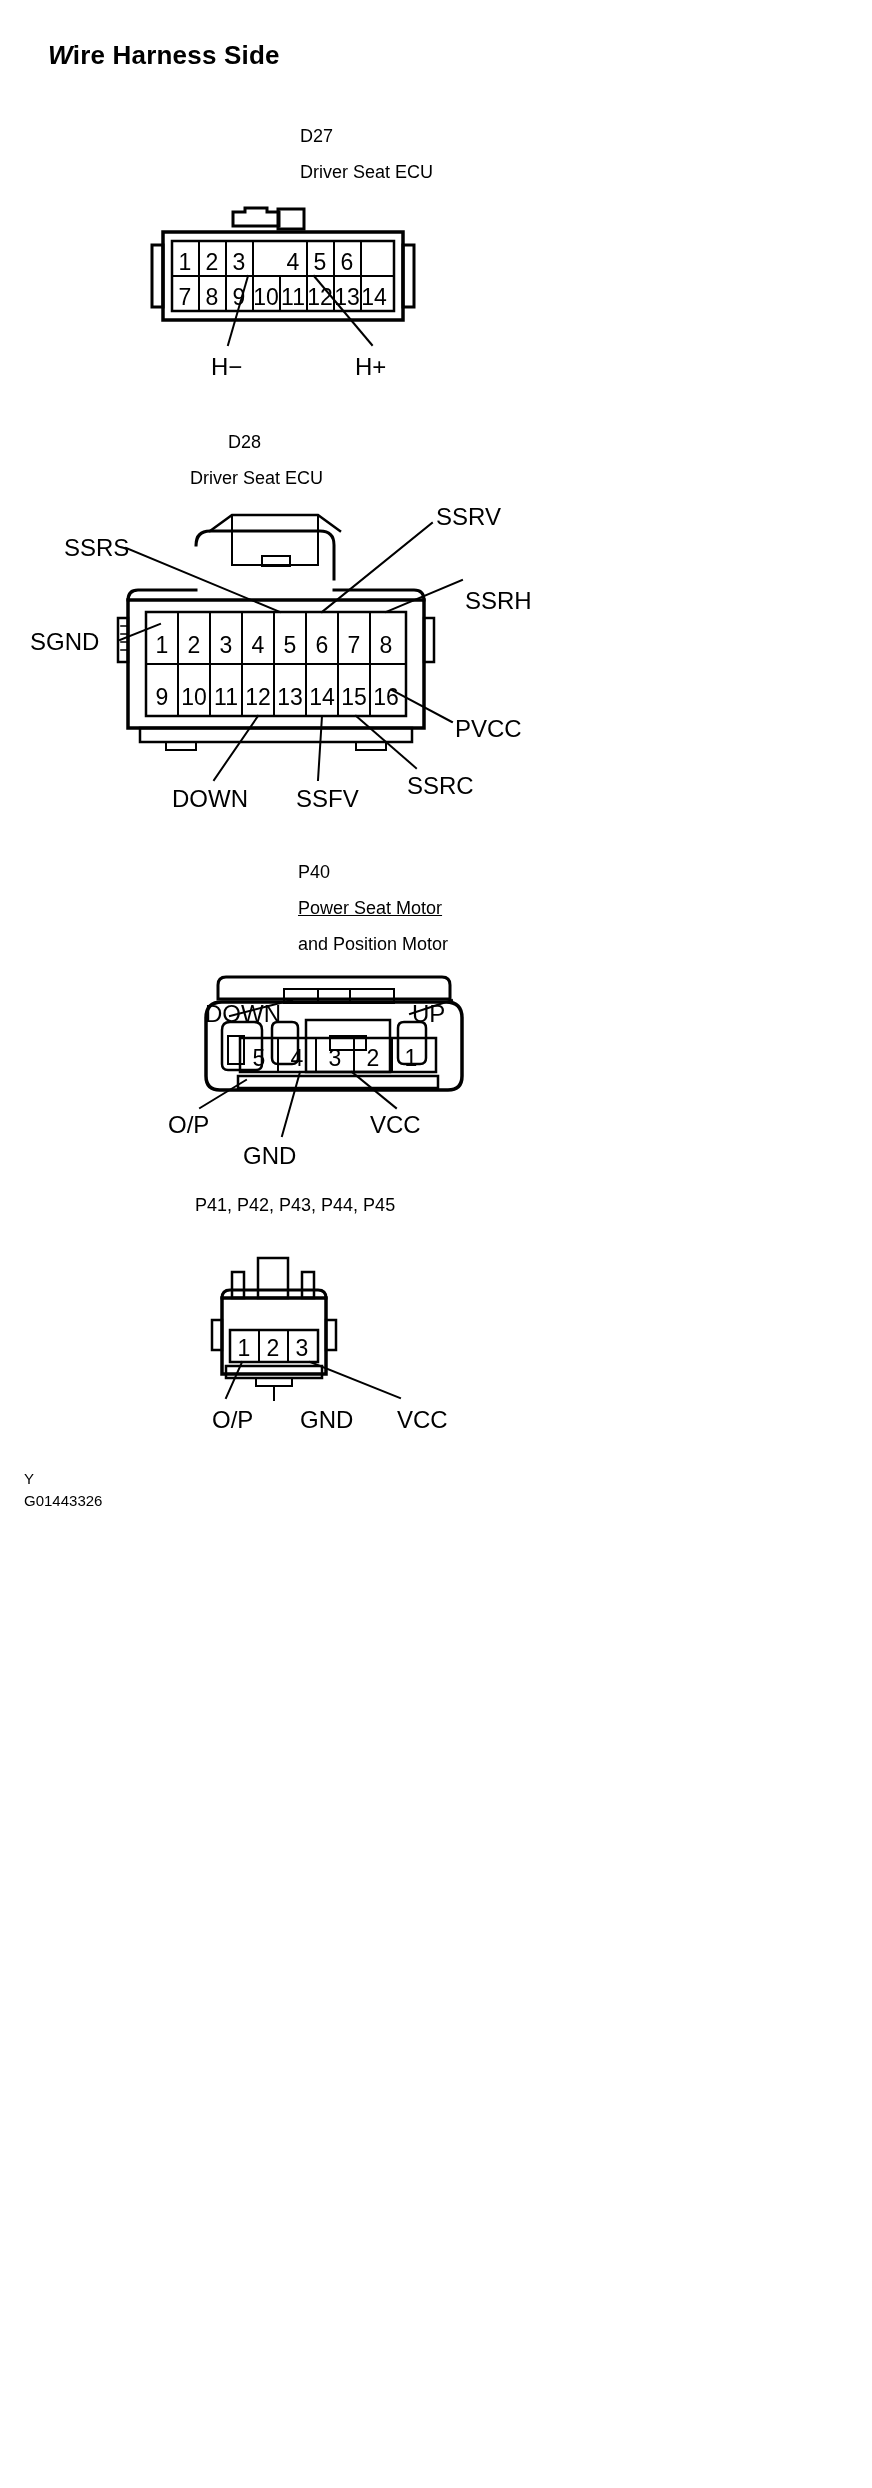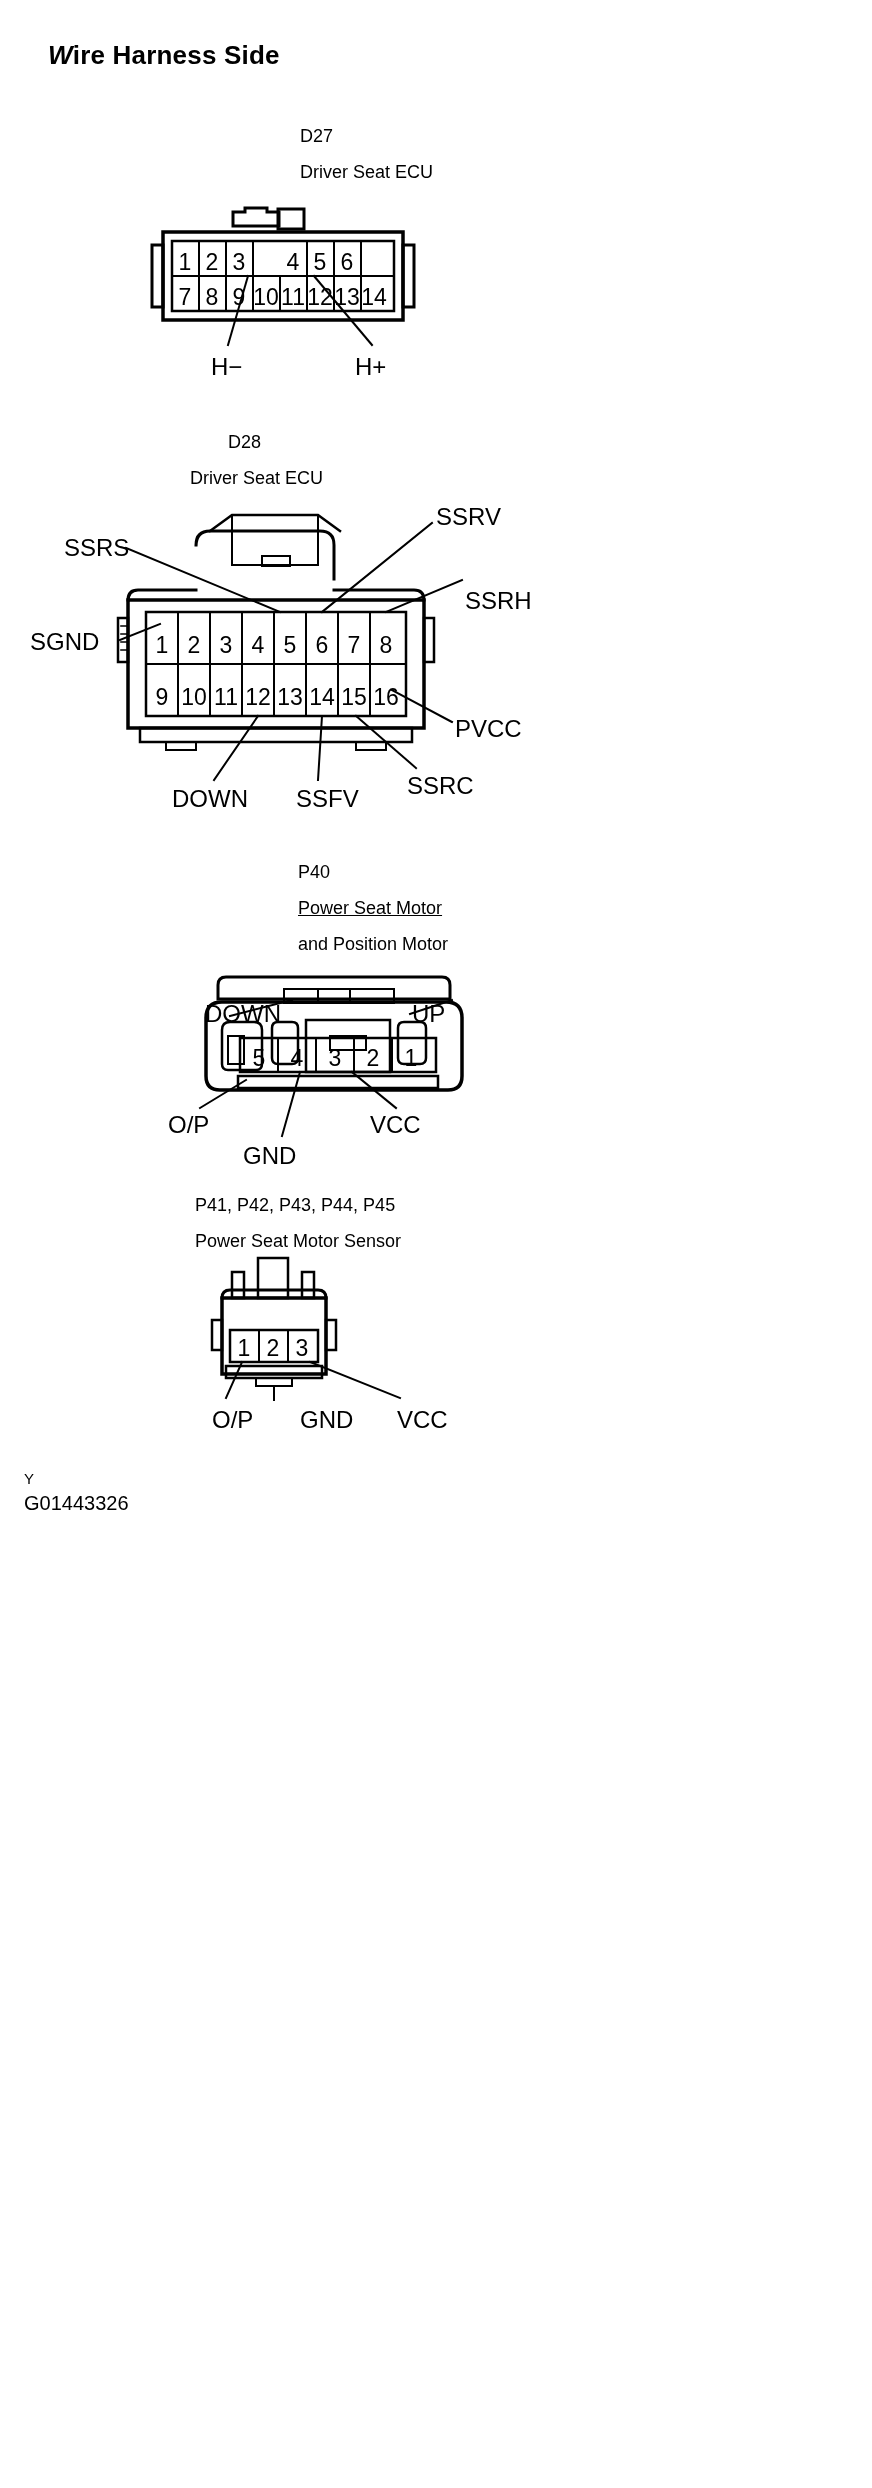--- a/index.html
+++ b/index.html
@@ -41,21 +41,21 @@
   }
   .lbl {
     font-size: 24px;
     white-space: nowrap;
   }
   .footer-y {
     font-size: 15px;
     white-space: nowrap;
   }
   .footer-code {
-    font-size: 20px;
+    font-size: 15px;
     white-space: nowrap;
   }
 
   svg { display: block; }
   .svgwrap { position: absolute; left: 0; top: 0; width: 872px; height: 2488px; pointer-events: none; }
 
   .pinnum {
     font-family: "Liberation Sans", sans-serif;
     font-size: 23px;
     fill: #000;
@@ -92,21 +92,20 @@
   <div class="abs hdr" style="left:298px; top:896px;text-decoration:underline;">Power Seat Motor</div>
   <div class="abs hdr" style="left:298px; top:932px;">and Position Motor</div>
 
   <div class="abs lbl" style="left:205px; top:1000px;">DOWN</div>
   <div class="abs lbl" style="left:412px; top:1000px;">UP</div>
   <div class="abs lbl" style="left:168px; top:1111px;">O/P</div>
   <div class="abs lbl" style="left:243px; top:1142px;">GND</div>
   <div class="abs lbl" style="left:370px; top:1111px;">VCC</div>
 
   <div class="abs hdr" style="left:195px; top:1193px;">P41, P42, P43, P44, P45</div>
-  <div class="abs hdr" style="left:195px; top:1229px;">Power Seat Motor Sensor</div>
 
   <div class="abs lbl" style="left:212px; top:1406px;">O/P</div>
   <div class="abs lbl" style="left:300px; top:1406px;">GND</div>
   <div class="abs lbl" style="left:397px; top:1406px;">VCC</div>
 
   <div class="abs footer-y" style="left:24px; top:1470px;">Y</div>
   <div class="abs footer-code" style="left:24px; top:1492px;">G01443326</div>
 
   <div class="svgwrap">
     <svg width="872" height="2488" viewBox="0 0 872 2488" xmlns="http://www.w3.org/2000/svg">

